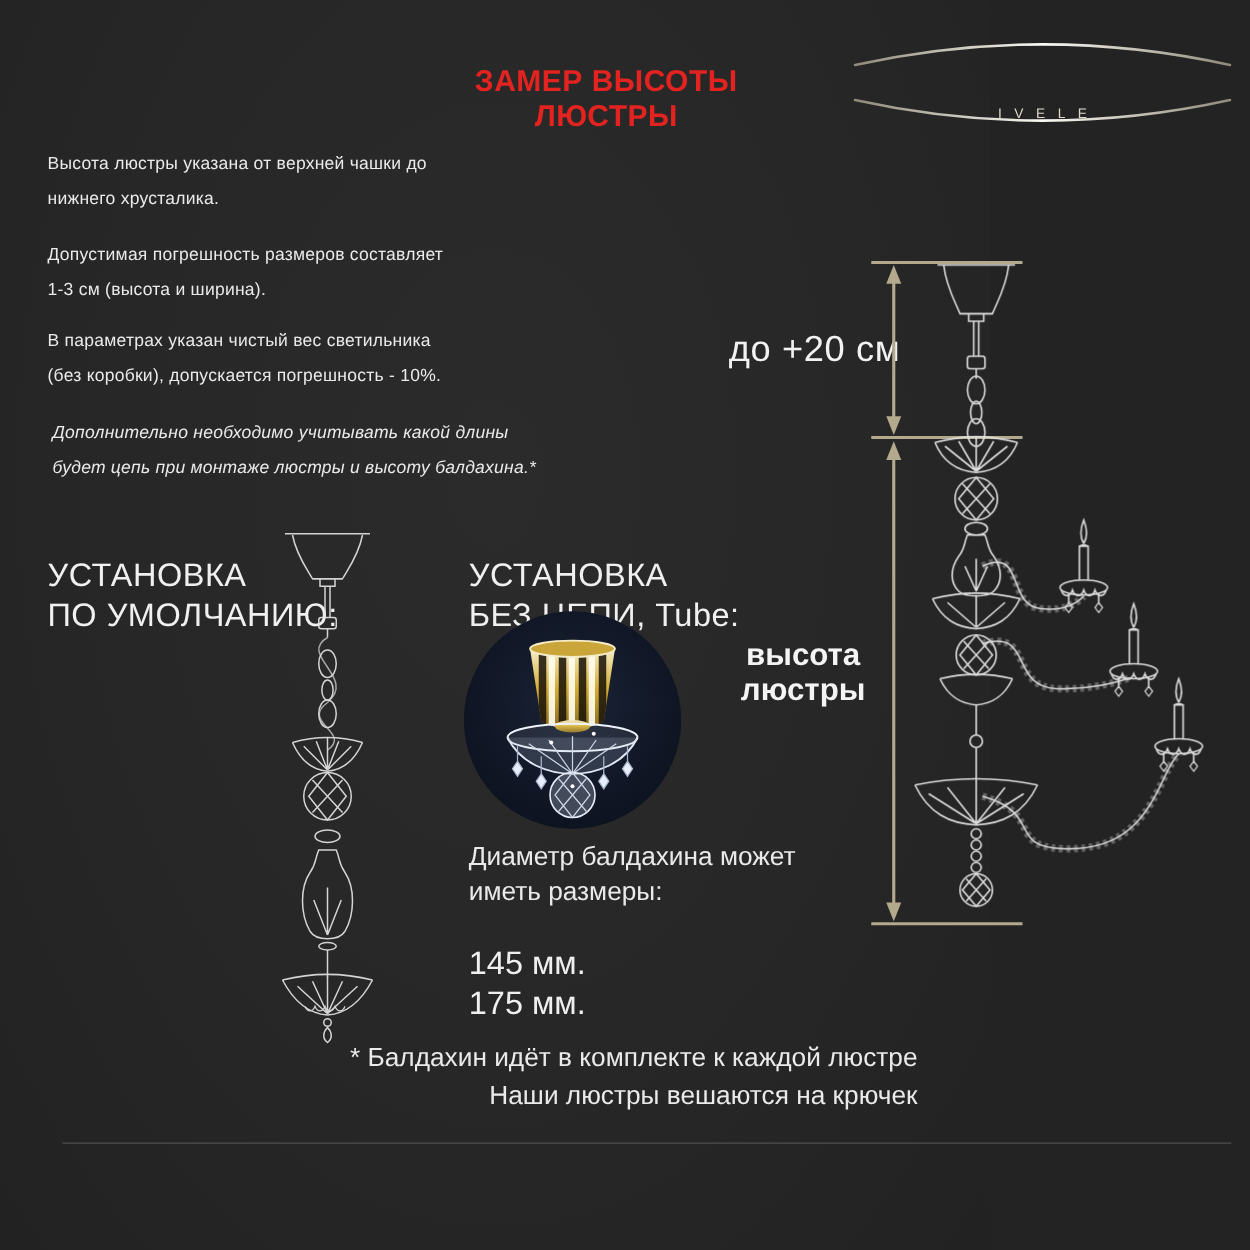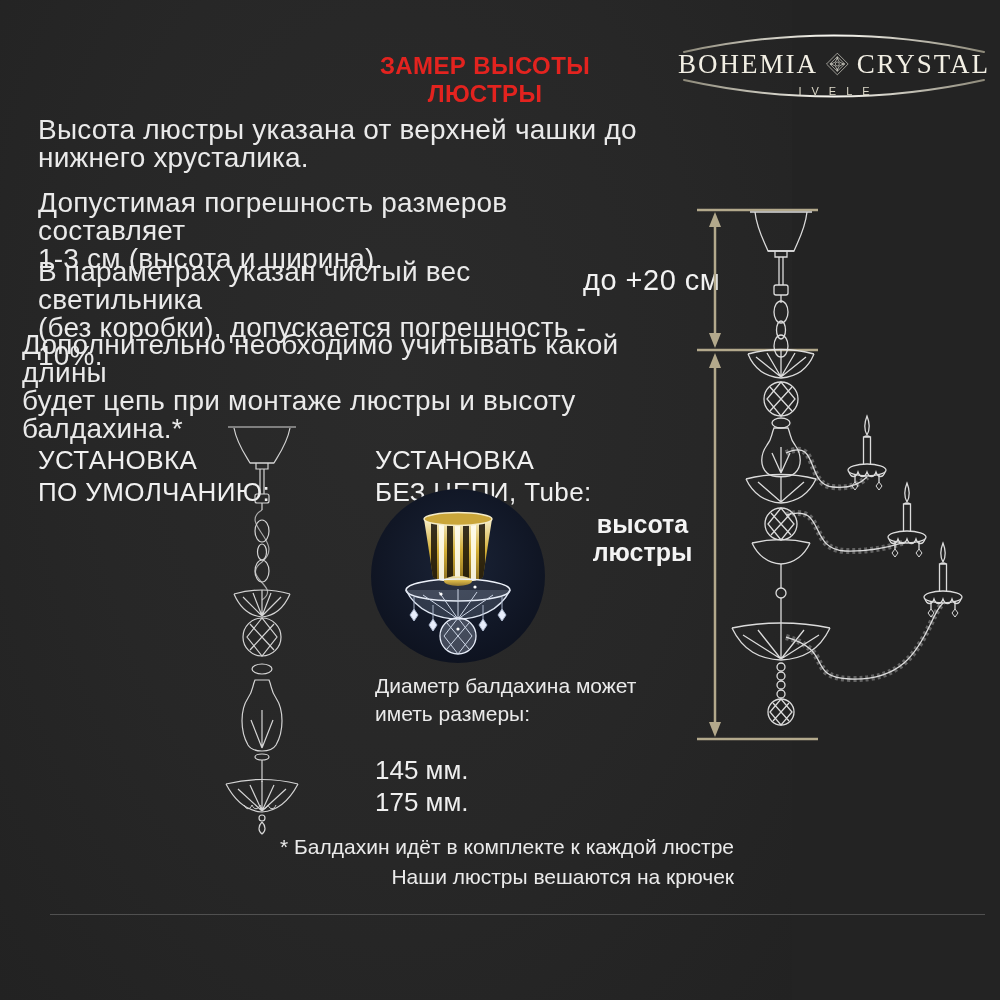--- a/index.html
+++ b/index.html
@@ -14,21 +14,21 @@
     background:radial-gradient(ellipse at 50% 38%, #2b2b2b 0%, #272727 55%, #222222 100%);
     color:#e9e9e9;
   }
   .abs{position:absolute;}
   .pre{white-space:pre-line;}
 
   .page-title{
     color:#e3231f;font-weight:bold;font-size:24px;letter-spacing:.4px;
     text-align:center;
   }
-  .para{font-size:28px;line-height:28px;color:#eaeaea;letter-spacing:.2px;}
+  .para{font-size:14px;line-height:28px;color:#eaeaea;letter-spacing:.2px;}
   .section-heading{font-size:26px;line-height:32px;color:#f0f0f0;letter-spacing:.4px;}
   .dim-label{font-size:29px;color:#f2f2f2;letter-spacing:.5px;}
   .height-label{font-size:25px;line-height:28px;font-weight:bold;color:#f4f4f4;text-align:center;}
   .canopy-intro{font-size:21px;line-height:28px;color:#eaeaea;}
   .canopy-size{font-size:26px;line-height:32px;color:#efefef;}
   .footnotes{font-size:21px;line-height:30px;color:#eaeaea;text-align:right;}
 
   
   .logo-wrap{width:312px;height:80px;}
   .logo-text-row{
@@ -62,43 +62,30 @@
       <defs>
         <linearGradient id="silver" x1="0" y1="0" x2="1" y2="0">
           <stop offset="0" stop-color="#8e8a7a"></stop>
             <stop offset="0.5" stop-color="#fbfaf4"></stop>
             <stop offset="1" stop-color="#8e8a7a"></stop>
         </linearGradient>
       </defs>
       <path d="M6,24 Q156,-9 306,24" fill="none" stroke="url(#silver)" stroke-width="2" stroke-linecap="round"></path>
       <path d="M6,52 Q156,85 306,52" fill="none" stroke="url(#silver)" stroke-width="2" stroke-linecap="round"></path>
     </svg>
-    <div class="logo-text-row">
-      <span>BOHEMIA</span>
-      <svg width="44" height="44" viewBox="0 0 46 46">
-        <g fill="none" stroke="#f2efe4" stroke-width="1.2">
-          <polygon points="23,1 45,23 23,45 1,23"></polygon>
-          <polygon points="23,8 38,23 23,38 8,23"></polygon>
-          <path d="M23,10 L27,19 L36,23 L27,27 L23,36 L19,27 L10,23 L19,19 Z"></path>
-          <circle cx="23" cy="23" r="4"></circle>
-          <path d="M23,8 L23,14 M23,32 L23,38 M8,23 L14,23 M32,23 L38,23"></path>
-        </g>
-      </svg>
-      <span>CRYSTAL</span>
-    </div>
     <div class="logo-sub">IVELE</div>
   </div>
 
   <div class="abs para pre" style="left:38px;top:116px;width:600px;">Высота люстры указана от верхней чашки до
 нижнего хрусталика.</div>
   <div class="abs para pre" style="left:38px;top:189px;width:600px;">Допустимая погрешность размеров составляет
 1-3 см (высота и ширина).</div>
   <div class="abs para pre" style="left:38px;top:258px;width:600px;">В параметрах указан чистый вес светильника
 (без коробки), допускается погрешность - 10%.</div>
-  <div class="abs para pre" style="left:22px;top:331px;width:600px;">Дополнительно необходимо учитывать какой длины
+  <div class="abs para pre" style="left:42px;top:331px;width:600px;font-style:italic;">Дополнительно необходимо учитывать какой длины
 будет цепь при монтаже люстры и высоту балдахина.*</div>
 
   <div class="abs dim-label" style="left:583px;top:264px;">до +20 см</div>
   <div class="abs height-label pre" style="left:580px;top:510px;width:125px;">высота
 люстры</div>
 
   <svg class="abs" style="left:655px;top:185px;" width="345" height="570" viewBox="0 0 345 570">
     <g stroke="#b3a98c" stroke-width="2.5" fill="#b3a98c">
 
       <line x1="42" y1="25" x2="163" y2="25"></line>

